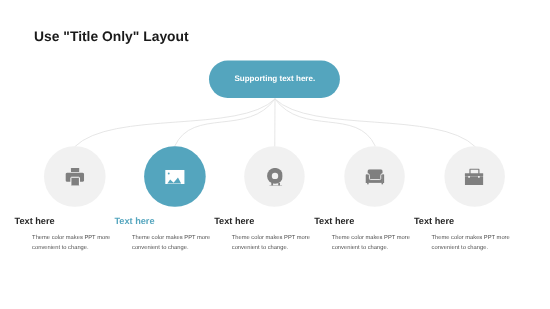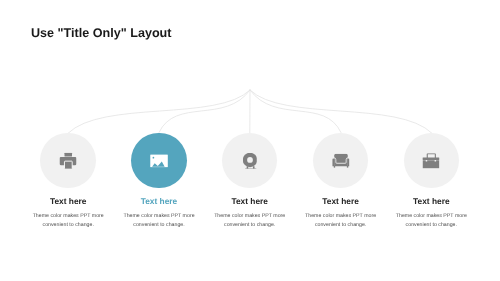--- a/index.html
+++ b/index.html
@@ -5,21 +5,21 @@
 <style>
   html,body{margin:0;padding:0;background:#fff;}
   body{width:500px;height:281px;font-family:"Liberation Sans",sans-serif;overflow:hidden;position:relative;
        -webkit-font-smoothing:antialiased;text-rendering:geometricPrecision;}
   #slide{position:absolute;left:0;top:0;width:500px;height:281px;background:#fff;}
   .title{position:absolute;left:31px;top:26.5px;font-size:12.6px;font-weight:bold;color:#1a1a1a;line-height:12.6px;white-space:nowrap;}
   svg.links{position:absolute;left:0;top:0;width:500px;height:281px;pointer-events:none;}
   .pill{position:absolute;left:190.4px;top:54.5px;width:118.9px;height:34.9px;border-radius:17.5px;background:#54a5be;}
   .pill-text{position:absolute;left:0;top:0;right:0;bottom:0;display:flex;align-items:center;justify-content:center;
              color:#fff;font-size:7.3px;font-weight:bold;letter-spacing:0px;white-space:nowrap;}
-  .node{position:absolute;width:110px;text-align:center;}
+  .node{position:absolute;width:110px;text-align:left;}
   .circ{width:55.4px;height:55.4px;border-radius:50%;margin:0 auto;position:relative;}
   .icn{position:absolute;left:50%;top:50%;transform:translate(-50%,-50%);display:block;line-height:0;font-size:0;}
   .icn svg{display:block;}
   .lbl{font-size:8.35px;font-weight:bold;line-height:8.35px;margin-top:8.9px;white-space:nowrap;}
   .desc{font-size:5.25px;color:#515151;line-height:9.5px;margin-top:6.0px;width:78px;margin-left:auto;margin-right:auto;}
 </style>
 </head>
 <body>
 
 <div id="slide">
@@ -28,20 +28,23 @@
   <svg class="links" viewBox="0 0 500 281">
     <g fill="none" stroke="#e3e3e3" stroke-width="0.8" stroke-linecap="round">
       <path d="M250,90 C217.57,121.89 101.83,99.72 68,133.3"></path>
       <path d="M250,90 C224.99,124.51 175.41,97.22 159,132.5"></path>
       <path d="M250,90 L249.8,133"></path>
       <path d="M250,90 C275.01,124.51 324.59,97.22 341,132.5"></path>
       <path d="M250,90 C282.43,121.89 398.17,99.72 432,133.3"></path>
     </g>
   </svg>
 
+  <div class="pill">
+    <div class="pill-text">Supporting text here.</div>
+  </div>
 
   <div id="nodes">
       <div class="node" style="left: 13.2px; top: 133.1px;">
         <div class="circ" style="background:#f1f1f1">
           <span class="icn" style="fill:#7f7f7f">
             <svg width="17" height="16.6" viewBox="0 0 17 16.6">
               <rect x="5.0" y="0" width="7.5" height="3.75" rx="0.55"></rect>
               <path d="M1.45 4.3 H15.55 a1.45 1.45 0 0 1 1.45 1.45 V11.15 a1.3 1.3 0 0 1 -1.3 1.3 H1.3 A1.3 1.3 0 0 1 0 11.15 V5.75 A1.45 1.45 0 0 1 1.45 4.3 Z"></path>
               <rect x="4.95" y="8.45" width="7.75" height="8.15" rx="0.55" stroke="#ffffff" stroke-width="0.9"></rect>
             </svg>

